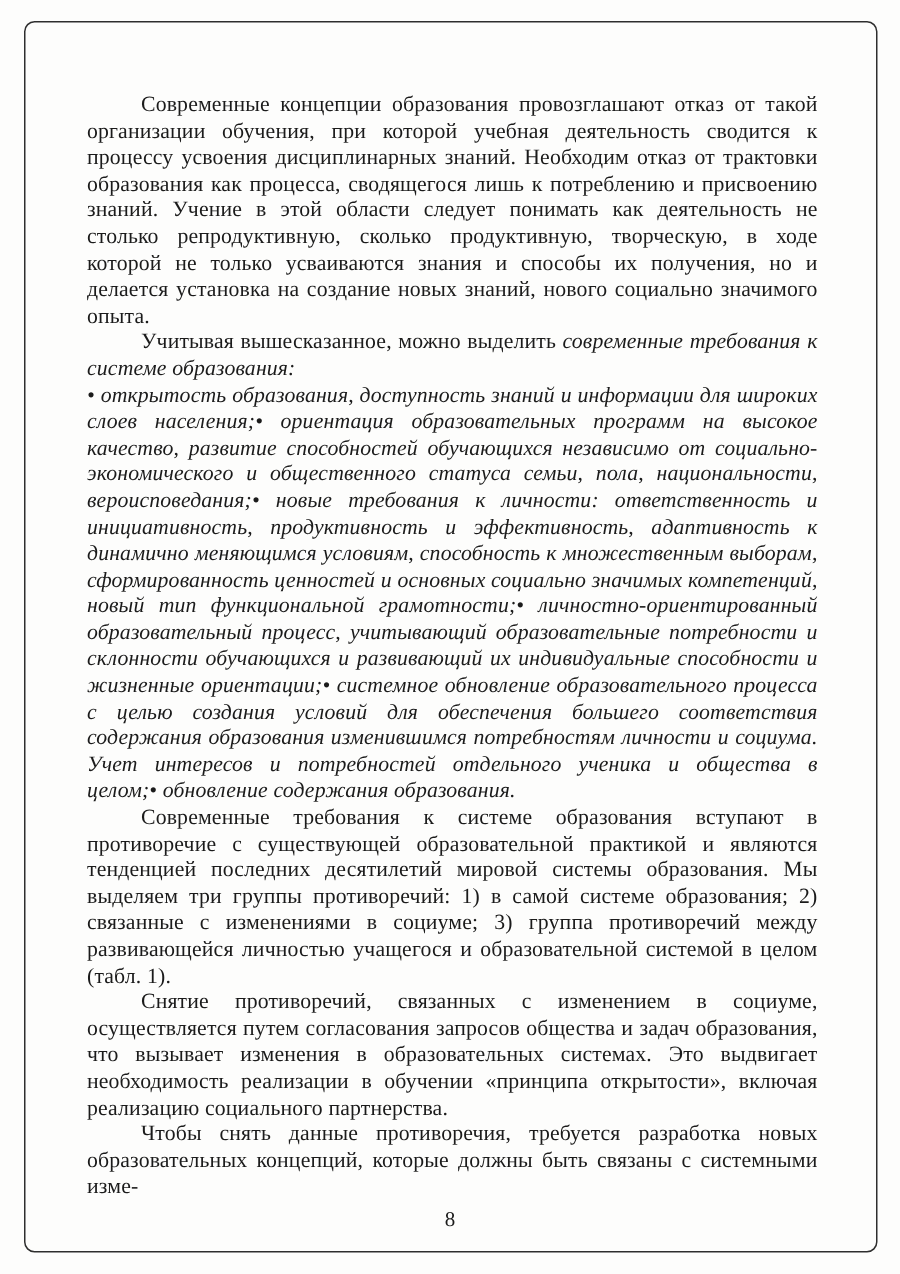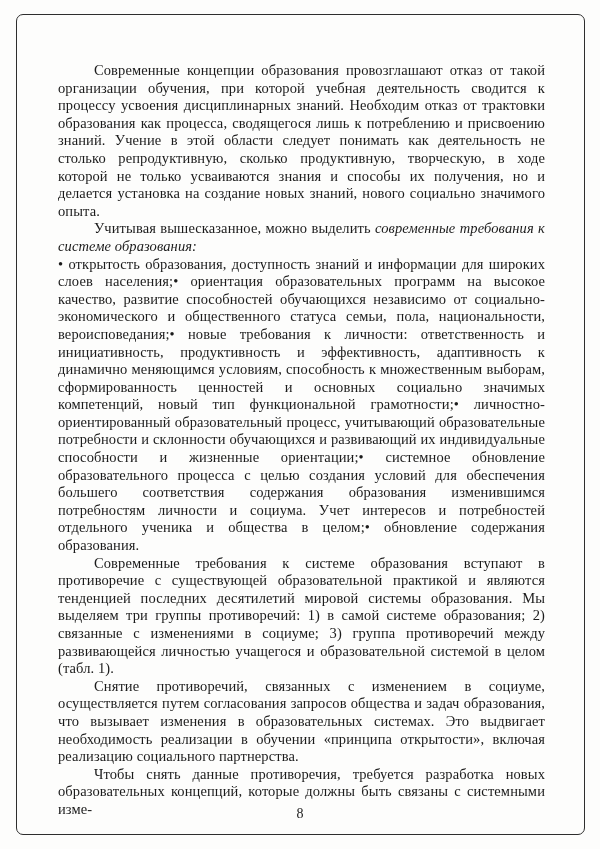--- a/index.html
+++ b/index.html
@@ -29,20 +29,21 @@
     font-size: 14.5px;
     line-height: 17.6px;
     letter-spacing: 0.1px;
   }
   p.para {
     margin: 0;
     text-indent: 36px;
   }
   .bullet {
     display: inline;
+    font-style: italic;
   }
   .seg-italic { font-style: italic; }
   .page-number {
     position: absolute;
     left: 0;
     right: 0;
     top: 806px;
     text-align: center;
     font-size: 14px;
     color: #1b1b1b;

